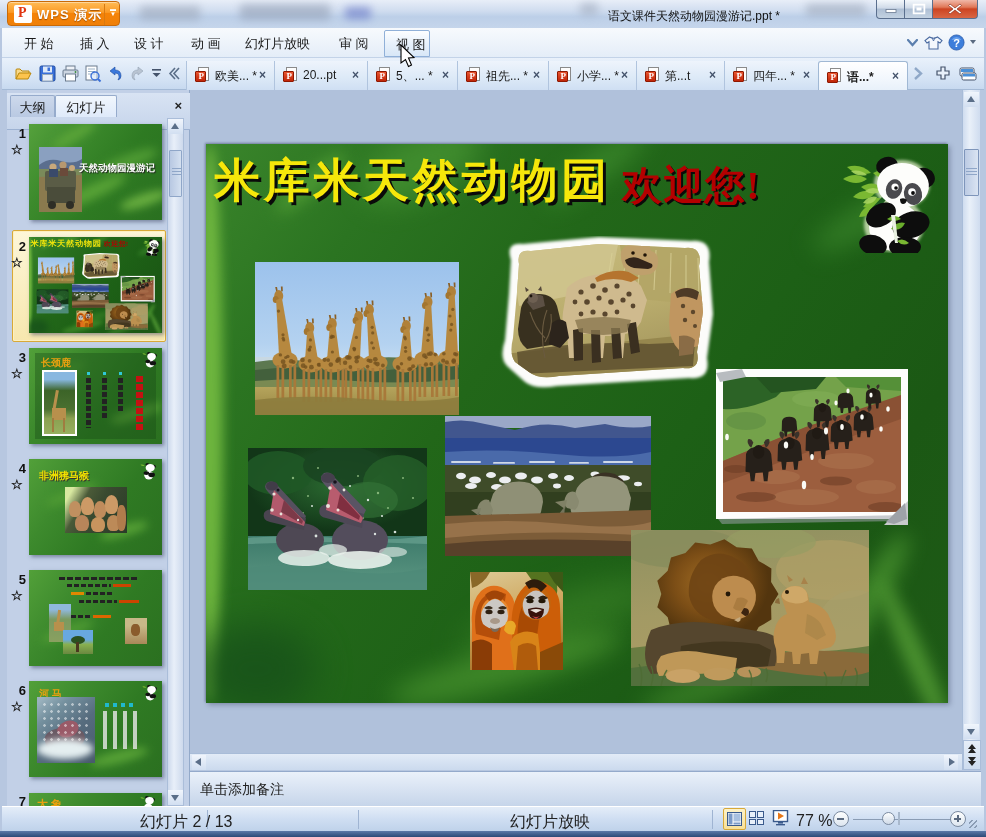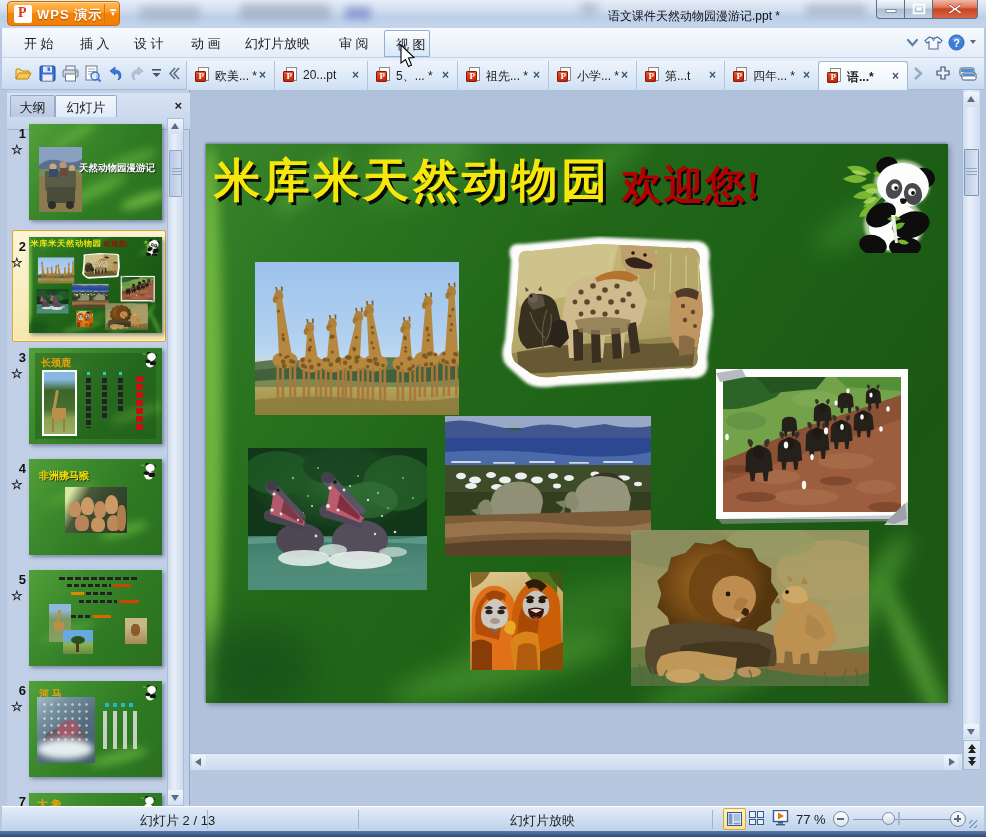--- a/index.html
+++ b/index.html
@@ -87,21 +87,21 @@
 
 
 #vscroll { left:962px; top:90px; width:18px; height:680px; background:linear-gradient(90deg,#cfdcef,#e9f0f9 40%,#cfdcef); border-left:1px solid #a8bcd8;}
 #hscroll { left:190px; top:753px; width:772px; height:17px; background:linear-gradient(#e2ebf7,#cbdaee); border-top:1px solid #a8bcd8;}
 
 
 #notes { left:190px; top:771px; width:791px; height:35px; background:linear-gradient(#eaf1fa,#c6d5ea); border-top:1px solid #94aacb;}
 #notes .t { position:absolute; left:10px; top:9px; font-size:14px; color:#222; }
 #statusbar { left:2px; top:806px; width:982px; height:25px; background:linear-gradient(#e4edf8,#cfdef2 50%,#bfd2ea); border-top:1px solid #fff;}
 #statusbar .sep { position:absolute; top:3px; width:1px; height:19px; background:#9fb4d2; }
-#statusbar .txt { position:absolute; top:5px; font-size:13px; color:#222; }
+#statusbar .txt { position:absolute; top:5px; font-size:16px; color:#222; }
 #bottombar { left:0; top:831px; width:986px; height:6px; background:linear-gradient(#5b79a8,#2c4a77); }
 </style>
 </head>
 <body>
 <div id="win">
 
   <div class="abs" id="titlebar">
     <div class="blob" style="left:140px;top:6px;width:60px;height:14px;background:#97a2b4;"></div>
     <div class="blob" style="left:240px;top:4px;width:90px;height:16px;background:#8e9ab0;"></div>
     <div class="blob" style="left:345px;top:7px;width:26px;height:12px;background:#5868c0;"></div>
@@ -1834,20 +1834,23 @@
       </div>
     <div style="position:absolute;right:4px;top:1px;width:14px;height:15px;background:linear-gradient(#f0f5fc,#d2dff1);">
         <div style="position:absolute;left:5px;top:3px;width:0;height:0;border-top:4.5px solid transparent;border-bottom:4.5px solid transparent;border-left:6px solid #5a6e88;"></div>
       </div>
   </div>
 
   <svg class="abs" style="left:398px;top:44px;z-index:99;" width="18" height="26" viewBox="0 0 18 26">
     <path d="M3 1 L3 19 L7.5 15.5 L10.5 22.5 L13.5 21 L10.5 14 L16 13.5 Z" fill="#fff" stroke="#000" stroke-width="1.1"></path>
   </svg>
 
+  <div class="abs" id="notes">
+      <div class="t">单击添加备注</div>
+    </div>
   <div class="abs" id="statusbar">
     <div class="sep" style="left:205px;"></div>
     <div class="sep" style="left:356px;"></div>
     <div class="sep" style="left:710px;"></div>
     <div class="txt" style="left:138px;">幻灯片 2 / 13</div>
     <div class="txt" style="left:508px;">幻灯片放映</div>
     <div class="txt" style="left:794px;">77 %</div>
 
     <div style="position:absolute;left:721px;top:1px;width:23px;height:22px;border:1px solid #d8a938;border-radius:2px;background:linear-gradient(#fdf2c8,#f8e098);">
       <svg width="15" height="14" viewBox="0 0 15 14" style="position:absolute;left:3px;top:3px;">

